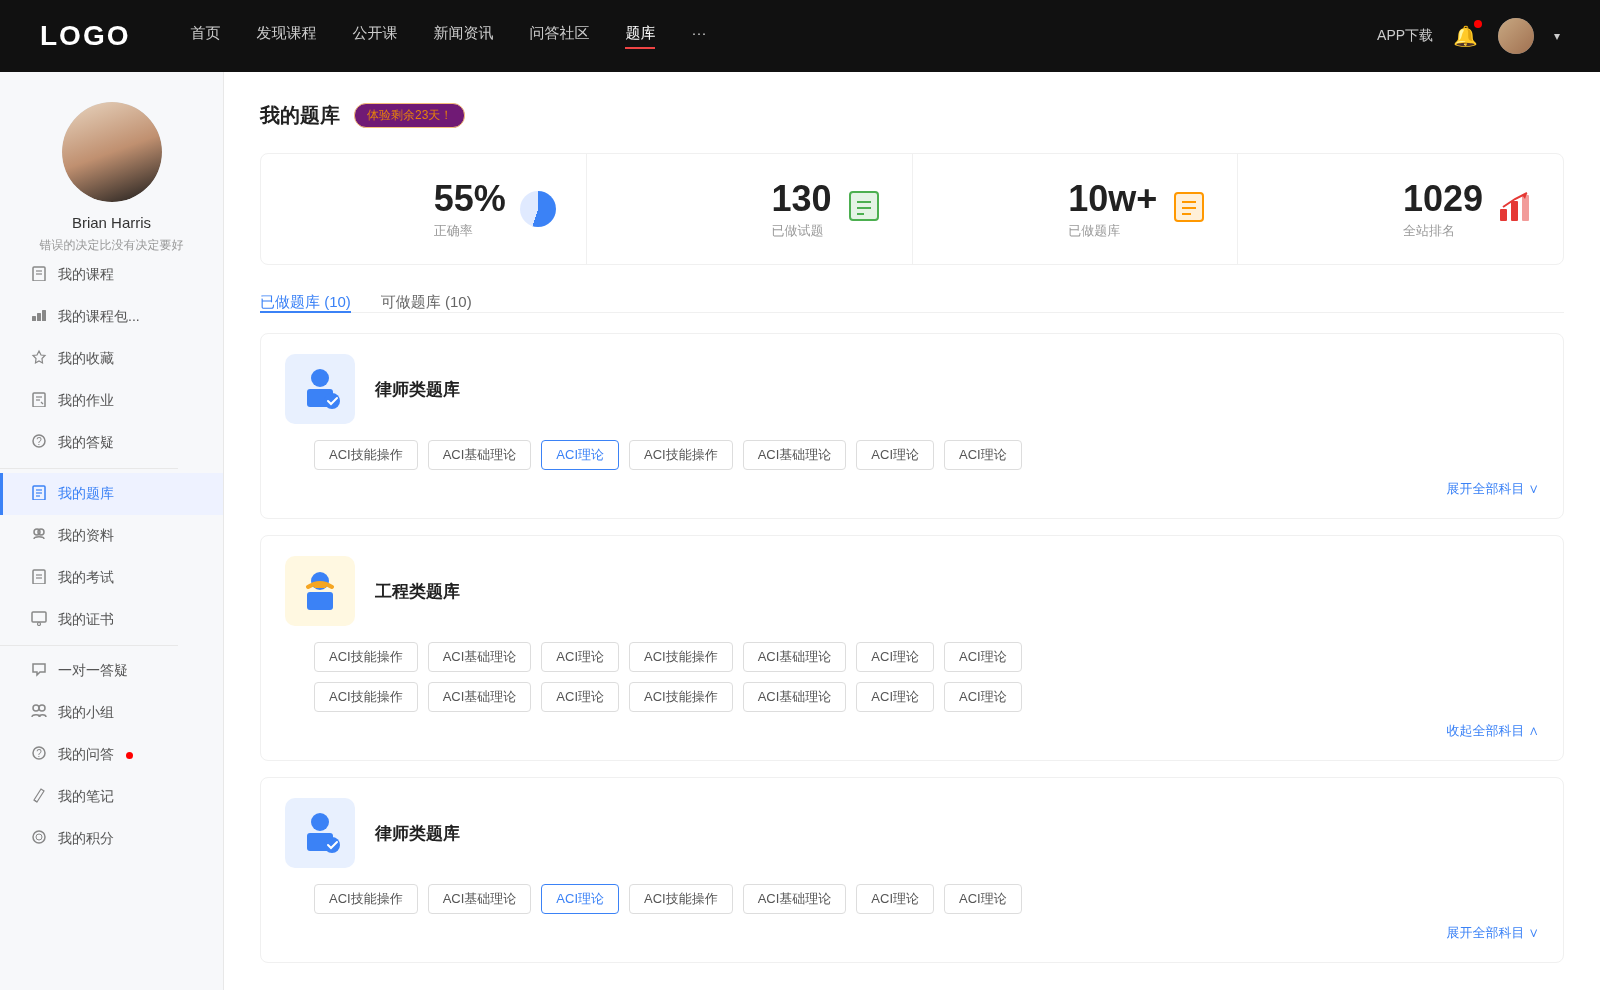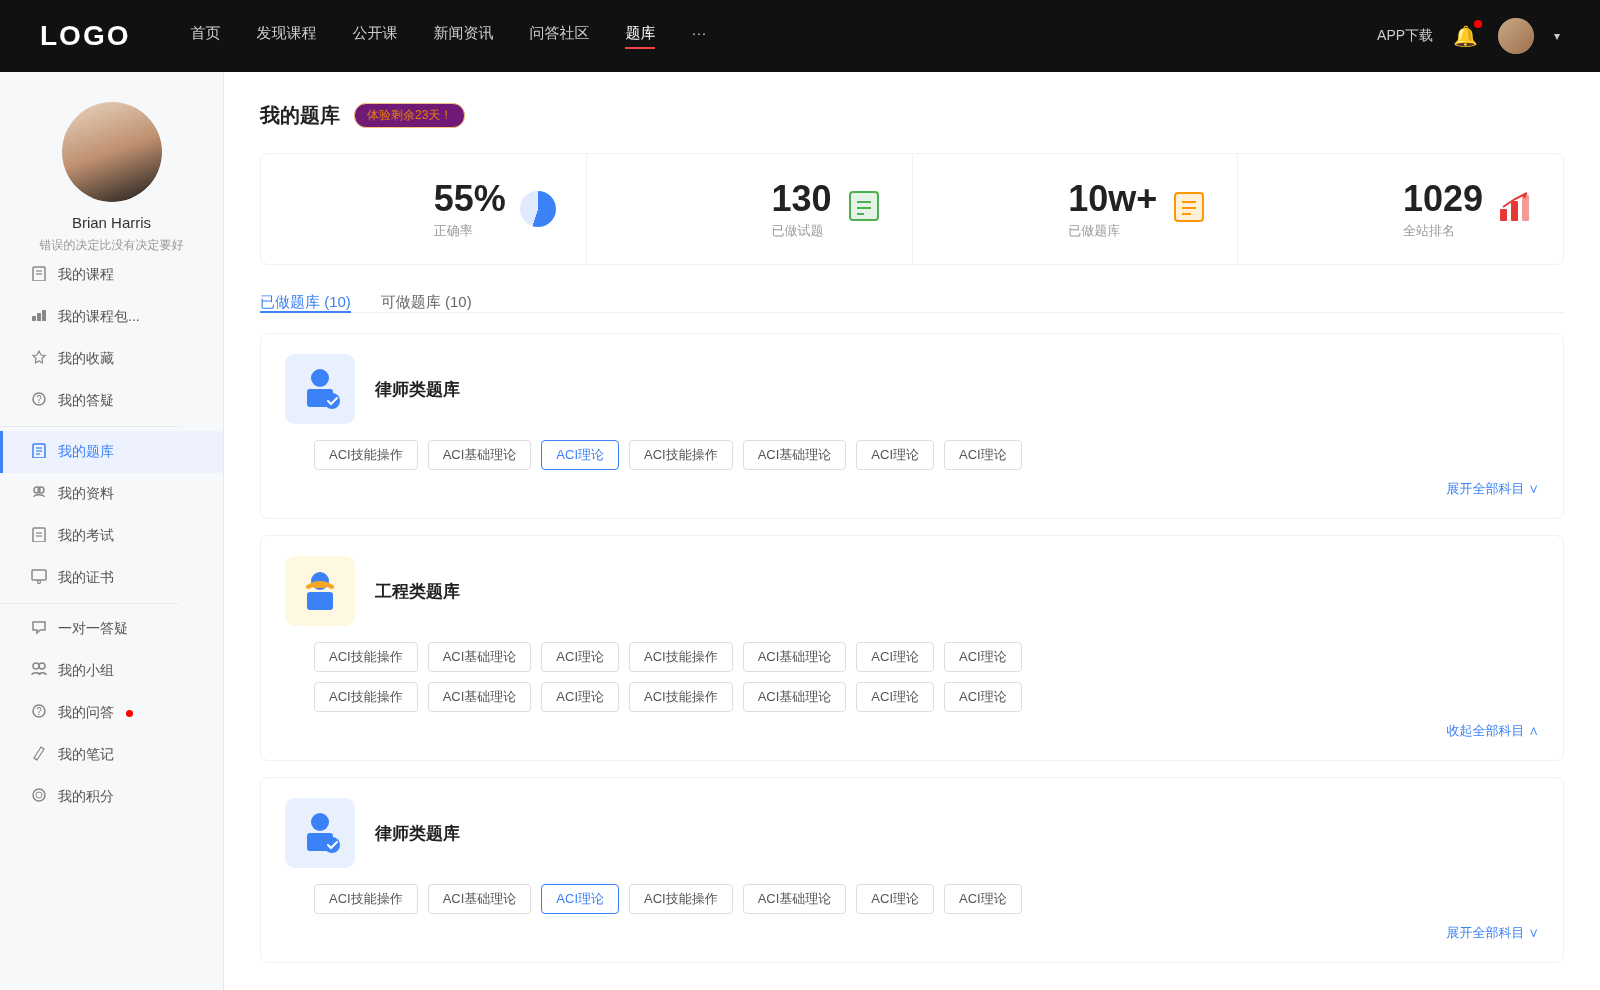--- a/index.html
+++ b/index.html
@@ -366,20 +366,31 @@
 
       <div class="sidebar-item">
         <span class="sidebar-icon">
           <svg width="16" height="16" viewBox="0 0 16 16">
               <polygon points="8,2 10,6 14,6.5 11,9.5 11.5,14 8,12 4.5,14 5,9.5 2,6.5 6,6" stroke="#888" stroke-width="1.2" fill="none"></polygon>
             </svg>
         </span>
         <span>我的收藏</span>
       </div>
 
+      <div class="sidebar-item">
+        <span class="sidebar-icon">
+          <svg width="16" height="16" viewBox="0 0 16 16">
+              <rect x="2" y="2" width="12" height="14" rx="1" stroke="#888" stroke-width="1.5" fill="none"></rect>
+              <line x1="5" y1="6" x2="11" y2="6" stroke="#888" stroke-width="1.2"></line>
+              <line x1="5" y1="9" x2="9" y2="9" stroke="#888" stroke-width="1.2"></line>
+              <path d="M10 11 L12 13" stroke="#888" stroke-width="1.2"></path>
+            </svg>
+        </span>
+        <span>我的作业</span>
+      </div>
 
       <div class="sidebar-item">
         <span class="sidebar-icon">
           <svg width="16" height="16" viewBox="0 0 16 16">
               <circle cx="8" cy="8" r="6" stroke="#888" stroke-width="1.5" fill="none"></circle>
               <text x="8" y="12" text-anchor="middle" font-size="10" fill="#888">?</text>
             </svg>
         </span>
         <span>我的答疑</span>
       </div>

